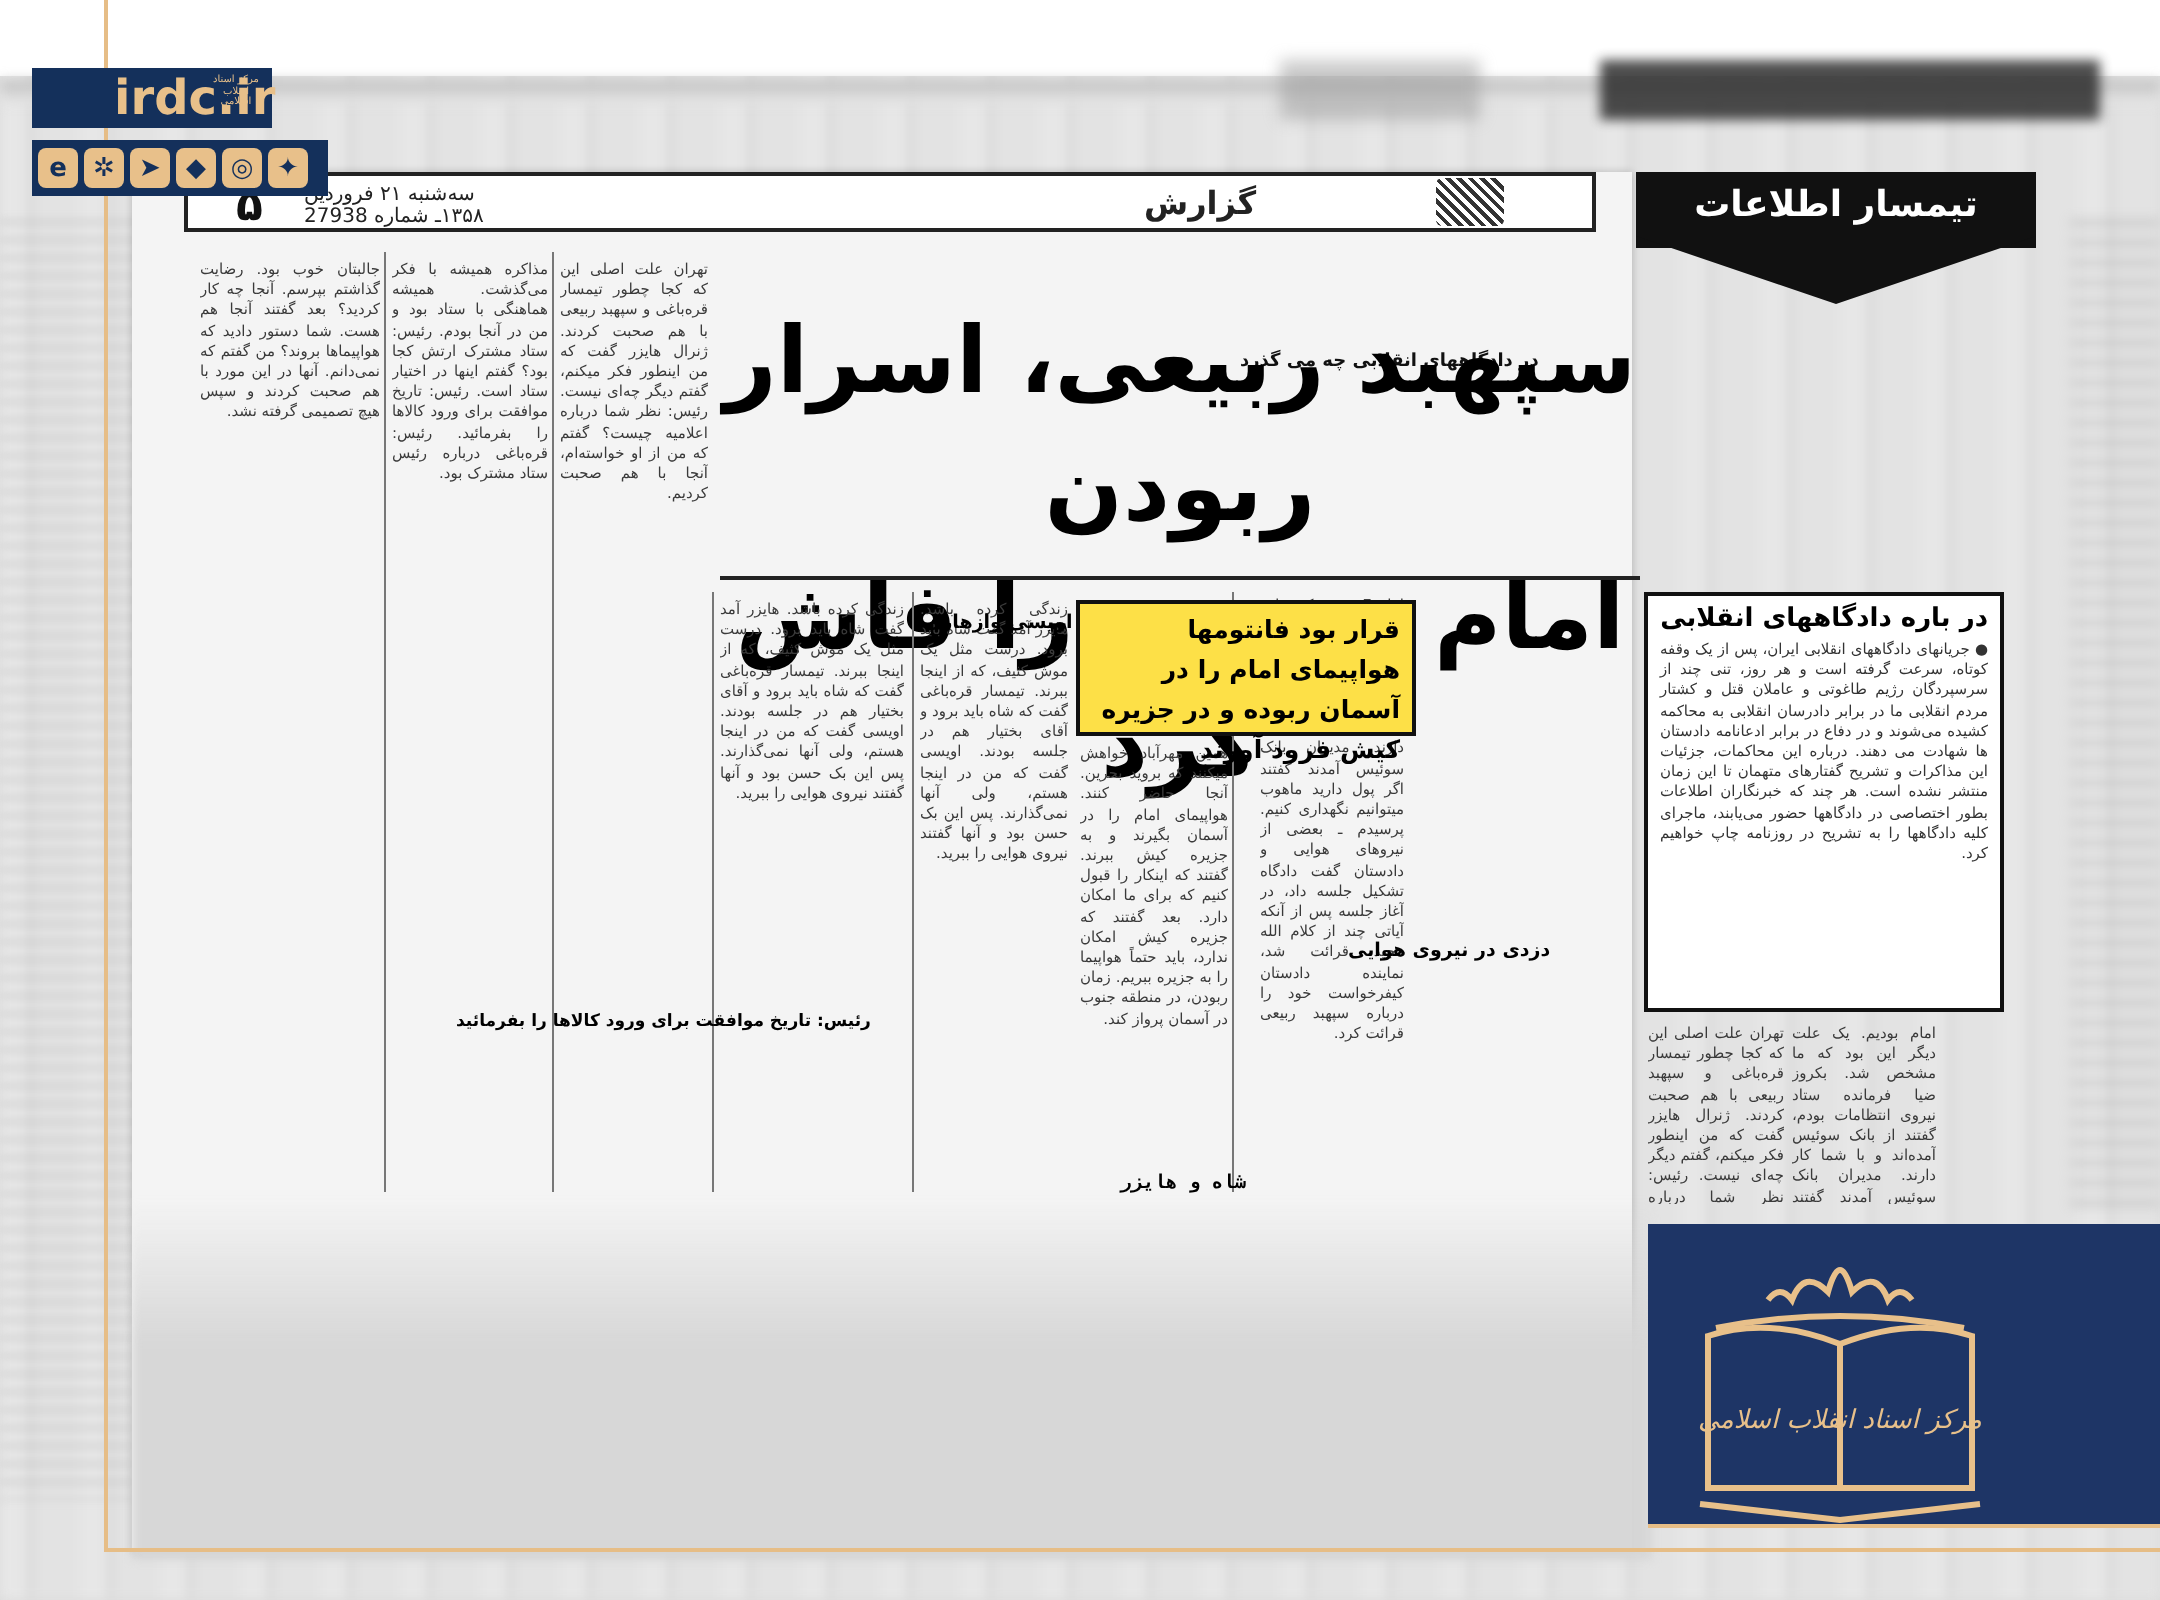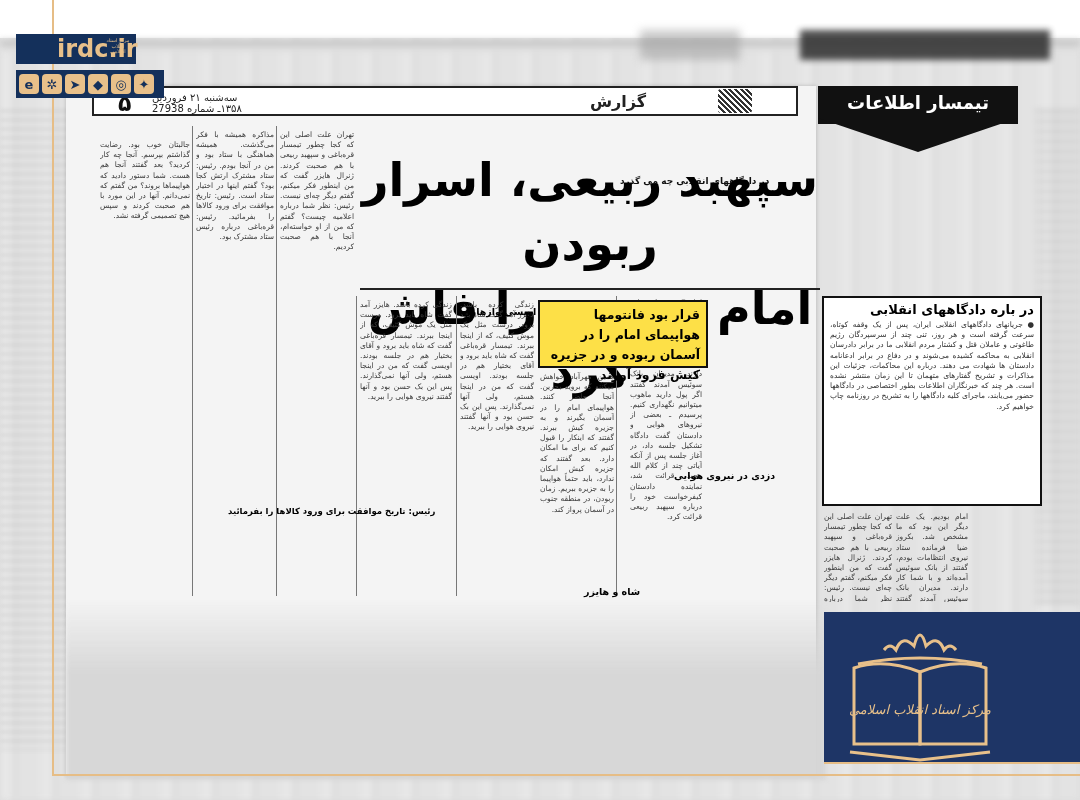--- a/index.html
+++ b/index.html
@@ -26,39 +26,39 @@
 
   
   .paper{position:absolute;left:66px;top:86px;width:750px;height:690px;background:#f4f4f4;
       box-shadow:0 0 4px rgba(0,0,0,.2);overflow:hidden;}
   .paper-fade{position:absolute;left:66px;top:600px;width:760px;height:180px;
       background:linear-gradient(rgba(224,224,224,0),rgba(214,214,214,.96) 40%);filter:blur(2px);}
   .header-box{position:absolute;left:92px;top:86px;width:706px;height:30px;border:2px solid #222;
       background:#fff;box-sizing:border-box;}
   .page-number{position:absolute;left:118px;top:91px;font:bold 22px "DejaVu Sans",sans-serif;color:#111;}
   .date-line{position:absolute;left:152px;top:92px;font-size:10px;color:#222;direction:rtl;width:110px;text-align:left;line-height:11px;}
-  .section-title{position:absolute;left:590px;top:92px;font:bold 16px "DejaVu Sans",sans-serif;color:#222;direction:rtl;}
+  .section-title{position:absolute;left:572px;top:92px;font:bold 16px "DejaVu Sans",sans-serif;color:#222;direction:rtl;}
   .section-emblem{position:absolute;left:718px;top:89px;width:34px;height:24px;
       background:repeating-linear-gradient(45deg,#333 0 2px,#fff 2px 4px);border-radius:3px;}
   .subhead{position:absolute;left:620px;top:128px;font:bold 9px "DejaVu Sans",sans-serif;color:#111;direction:rtl;margin-top:48px;}
 
   .exclusive{position:absolute;left:818px;top:86px;width:200px;height:32px;background:#111;color:#fff;
       font:bold 18px "DejaVu Sans",sans-serif;display:flex;align-items:center;justify-content:center;direction:rtl;}
   .exclusive-arrow{position:absolute;left:818px;top:118px;width:0;height:0;
       border-left:100px solid transparent;border-right:100px solid transparent;border-top:34px solid #111;}
   .exclusive-arrow-bar{position:absolute;left:818px;top:118px;width:200px;height:6px;background:#111;}
 
   .headline{position:absolute;left:360px;top:148px;width:460px;text-align:center;direction:rtl;
       font:bold 46px/64px "DejaVu Sans",sans-serif;color:#000;letter-spacing:-1px;}
   .headline-rule{position:absolute;left:360px;top:288px;width:460px;height:2px;background:#222;}
 
   .box-article{position:absolute;left:538px;top:300px;width:170px;height:68px;border:2px solid #111;
       background:#fde047;box-sizing:border-box;padding:3px 6px;direction:rtl;text-align:right;
       font:bold 12.5px/20px "DejaVu Sans",sans-serif;color:#000;}
-  .sidebar-box{position:absolute;left:822px;top:296px;width:220px;height:210px;border:2px solid #111;
+  .sidebar-box{position:absolute;left:822px;top:296px;width:180px;height:210px;border:2px solid #111;
       background:#fff;box-sizing:border-box;padding:4px 6px;direction:rtl;}
   .sidebar-title{font:bold 13px "DejaVu Sans",sans-serif;color:#000;text-align:right;margin-bottom:3px;}
   .sidebar-body{font-size:7.5px;line-height:10.2px;color:#333;text-align:justify;}
 
   .inline-head{position:absolute;direction:rtl;font:bold 9.5px "DejaVu Sans",sans-serif;color:#000;white-space:nowrap;}
 
   
   .col{position:absolute;direction:rtl;font-size:7.5px;line-height:10.2px;color:#3a3a3a;text-align:justify;overflow:hidden;}
   .col-rule{position:absolute;width:1px;background:#777;}
 
@@ -110,27 +110,27 @@
 <div class="col-rule" style="left:616px;top:296px;height:300px;"></div>
 <div class="col" style="left:540px;top:372px;width:74px;height:188px;">همین مهرآباد خواهش میکنند که بروید بحرین. آنجا حاضر کنند. هواپیمای امام را در آسمان بگیرند و به جزیره کیش ببرند. گفتند که اینکار را قبول کنیم که برای ما امکان دارد. بعد گفتند که جزیره کیش امکان ندارد، باید حتماً هواپیما را به جزیره ببریم. زمان ربودن، در منطقه جنوب در آسمان پرواز کند.</div>
 <div class="col" style="left:460px;top:300px;width:74px;height:300px;">زندگی کرده باشد. هایزر آمد گفت شاه باید برود. درست مثل یک موش کثیف، که از اینجا ببرند. تیمسار قره‌باغی گفت که شاه باید برود و آقای بختیار هم در جلسه بودند. اویسی گفت که من در اینجا هستم، ولی آنها نمی‌گذارند. پس این بک حسن بود و آنها گفتند نیروی هوایی را ببرید.</div>
 <div class="col-rule" style="left:456px;top:296px;height:300px;"></div>
 <div class="col" style="left:360px;top:300px;width:92px;height:300px;">زندگی کرده باشد. هایزر آمد گفت شاه باید برود. درست مثل یک موش کثیف، که از اینجا ببرند. تیمسار قره‌باغی گفت که شاه باید برود و آقای بختیار هم در جلسه بودند. اویسی گفت که من در اینجا هستم، ولی آنها نمی‌گذارند. پس این بک حسن بود و آنها گفتند نیروی هوایی را ببرید.</div>
 <div class="col-rule" style="left:356px;top:296px;height:300px;"></div>
 <div class="col" style="left:280px;top:130px;width:74px;height:470px;">تهران علت اصلی این که کجا چطور تیمسار قره‌باغی و سپهبد ربیعی با هم صحبت کردند. ژنرال هایزر گفت که من اینطور فکر میکنم، گفتم دیگر چه‌ای نیست. رئیس: نظر شما درباره اعلامیه چیست؟ گفتم که من از او خواسته‌ام، آنجا با هم صحبت کردیم.</div>
 <div class="col-rule" style="left:276px;top:126px;height:470px;"></div>
 <div class="col" style="left:196px;top:130px;width:78px;height:470px;">مذاکره همیشه با فکر می‌گذشت. همیشه هماهنگی با ستاد بود و من در آنجا بودم. رئیس: ستاد مشترک ارتش کجا بود؟ گفتم اینها در اختیار ستاد است. رئیس: تاریخ موافقت برای ورود کالاها را بفرمائید. رئیس: قره‌باغی درباره رئیس ستاد مشترک بود.</div>
 <div class="col-rule" style="left:192px;top:126px;height:470px;"></div>
-<div class="col" style="left:100px;top:140px;width:90px;height:470px;">جالبتان خوب بود. رضایت گذاشتم بپرسم. آنجا چه کار کردید؟ بعد گفتند آنجا هم هست. شما دستور دادید که هواپیماها بروند؟ من گفتم که نمی‌دانم. آنها در این مورد با هم صحبت کردند و سپس هیچ تصمیمی گرفته نشد.</div>
+<div class="col" style="left:100px;top:130px;width:90px;height:470px;">جالبتان خوب بود. رضایت گذاشتم بپرسم. آنجا چه کار کردید؟ بعد گفتند آنجا هم هست. شما دستور دادید که هواپیماها بروند؟ من گفتم که نمی‌دانم. آنها در این مورد با هم صحبت کردند و سپس هیچ تصمیمی گرفته نشد.</div>
 <div class="col" style="left:896px;top:512px;width:72px;height:90px;">امام بودیم. یک علت دیگر این بود که ما مشخص شد. بکروز ضیا فرمانده ستاد نیروی انتظامات بودم، گفتند از بانک سوئیس آمده‌اند و با شما کار دارند. مدیران بانک سوئیس آمدند گفتند اگر پول دارید ماهوب میتوانیم نگهداری کنیم. پرسیدم ـ بعضی از نیروهای هوایی و دادستان گفت دادگاه تشکیل جلسه داد، در آغاز جلسه پس از آنکه آیاتی چند از کلام الله مجید قرائت شد، نماینده دادستان کیفرخواست خود را درباره سپهبد ربیعی قرائت کرد.</div>
 <div class="col" style="left:824px;top:512px;width:68px;height:90px;">تهران علت اصلی این که کجا چطور تیمسار قره‌باغی و سپهبد ربیعی با هم صحبت کردند. ژنرال هایزر گفت که من اینطور فکر میکنم، گفتم دیگر چه‌ای نیست. رئیس: نظر شما درباره اعلامیه چیست؟ گفتم که من از او خواسته‌ام، آنجا با هم صحبت کردیم.</div>
 
 <div class="inline-head" style="left:462px;top:306px;">قرار اویسی وازهاری</div>
 <div class="inline-head" style="left:196px;top:506px;font-size:8.5px;margin-left:32px;">رئیس: تاریخ موافقت برای ورود کالاها را بفرمائید</div>
-<div class="inline-head" style="left:584px;top:586px;">شاه و هایزر</div>
+<div class="inline-head" style="left:560px;top:586px;font-family:Liberation Mono, monospace;">شاه و هایزر</div>
 <div class="inline-head" style="left:626px;top:470px;margin-left:48px;">دزدی در نیروی هوایی</div>
 
 <div class="box-article">قرار بود فانتومها هواپیمای امام را در آسمان ربوده و در جزیره کیش فرود آورند</div>
 
 <div class="sidebar-box">
   <div class="sidebar-title">در باره دادگاههای انقلابی</div>
   <div class="sidebar-body">● جریانهای دادگاههای انقلابی ایران، پس از یک وقفه کوتاه، سرعت گرفته است و هر روز، تنی چند از سرسپردگان رژیم طاغوتی و عاملان قتل و کشتار مردم انقلابی ما در برابر دادرسان انقلابی به محاکمه کشیده می‌شوند و در دفاع در برابر ادعانامه دادستان ها شهادت می دهند. درباره این محاکمات، جزئیات این مذاکرات و تشریح گفتارهای متهمان تا این زمان منتشر نشده است. هر چند که خبرنگاران اطلاعات بطور اختصاصی در دادگاهها حضور می‌یابند، ماجرای کلیه دادگاهها را به تشریح در روزنامه چاپ خواهیم کرد.</div>
 </div>
 
 <div class="paper-fade"></div>

